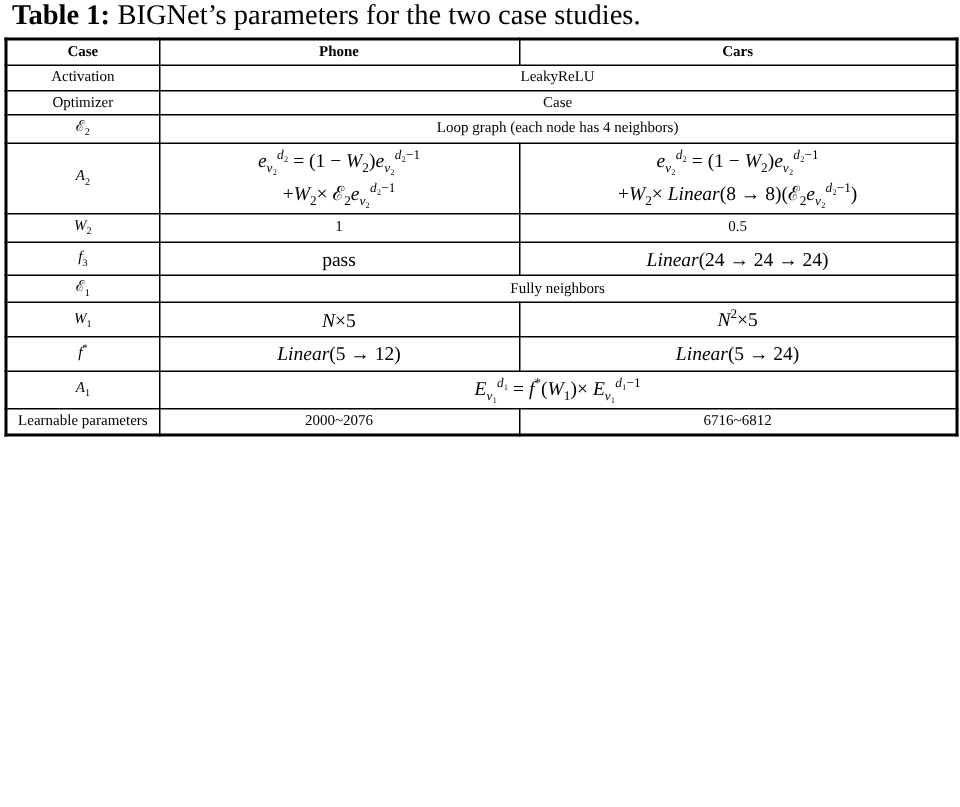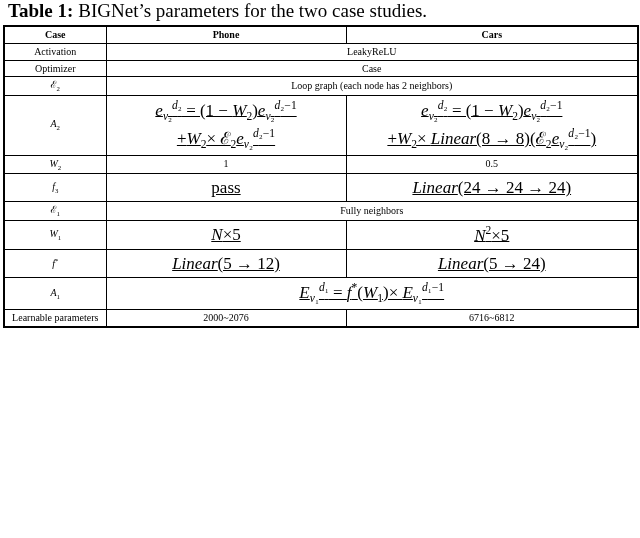--- a/index.html
+++ b/index.html
@@ -34,21 +34,21 @@
     border: 1px solid #000;
     text-align: center;
     vertical-align: middle;
     font-size: 10px;
     line-height: 1.38;
     padding: 1px 3px;
     overflow: hidden;
   }
   th { font-weight: bold; }
   td.lbl { font-weight: normal; }
-  td.formula { font-size: 17px; line-height: 1.5; text-decoration: underline; }
+  td.formula { font-size: 13px; line-height: 1.5; }
   sub, sup { font-size: 68%; }
 </style>
 </head>
 <body>
 
 <figure style="margin:0;padding:0;">
   <div class="caption"><span class="cap-label">Table 1:</span><span>BIGNet’s parameters for the two case studies.</span></div>
 
   <table class="params">
     <colgroup>
@@ -71,21 +71,21 @@
 
     <tr>
       <td class="lbl">Optimizer</td>
       <td colspan="2">Case</td>
     </tr>
 
 
 
     <tr>
       <td class="lbl">ℰ<sub>2</sub></td>
-      <td colspan="2">Loop graph (each node has 2 neighbors)</td>
+      <td colspan="2">Loop graph (each node has 4 neighbors)</td>
     </tr>
 
 
     <tr>
       <td class="lbl"><i>A</i><sub>2</sub></td>
       <td class="formula"><i>e</i><sub><i>v</i>₂</sub><sup><i>d</i>₂</sup> = (1 − <i>W</i><sub>2</sub>)<i>e</i><sub><i>v</i>₂</sub><sup><i>d</i>₂−1</sup><br>+<i>W</i><sub>2</sub>× ℰ<sub>2</sub><i>e</i><sub><i>v</i>₂</sub><sup><i>d</i>₂−1</sup></td>
       <td class="formula"><i>e</i><sub><i>v</i>₂</sub><sup><i>d</i>₂</sup> = (1 − <i>W</i><sub>2</sub>)<i>e</i><sub><i>v</i>₂</sub><sup><i>d</i>₂−1</sup><br>+<i>W</i><sub>2</sub>× <i>Linear</i>(8 → 8)(ℰ<sub>2</sub><i>e</i><sub><i>v</i>₂</sub><sup><i>d</i>₂−1</sup>)</td>
     </tr>
 
     <tr>

